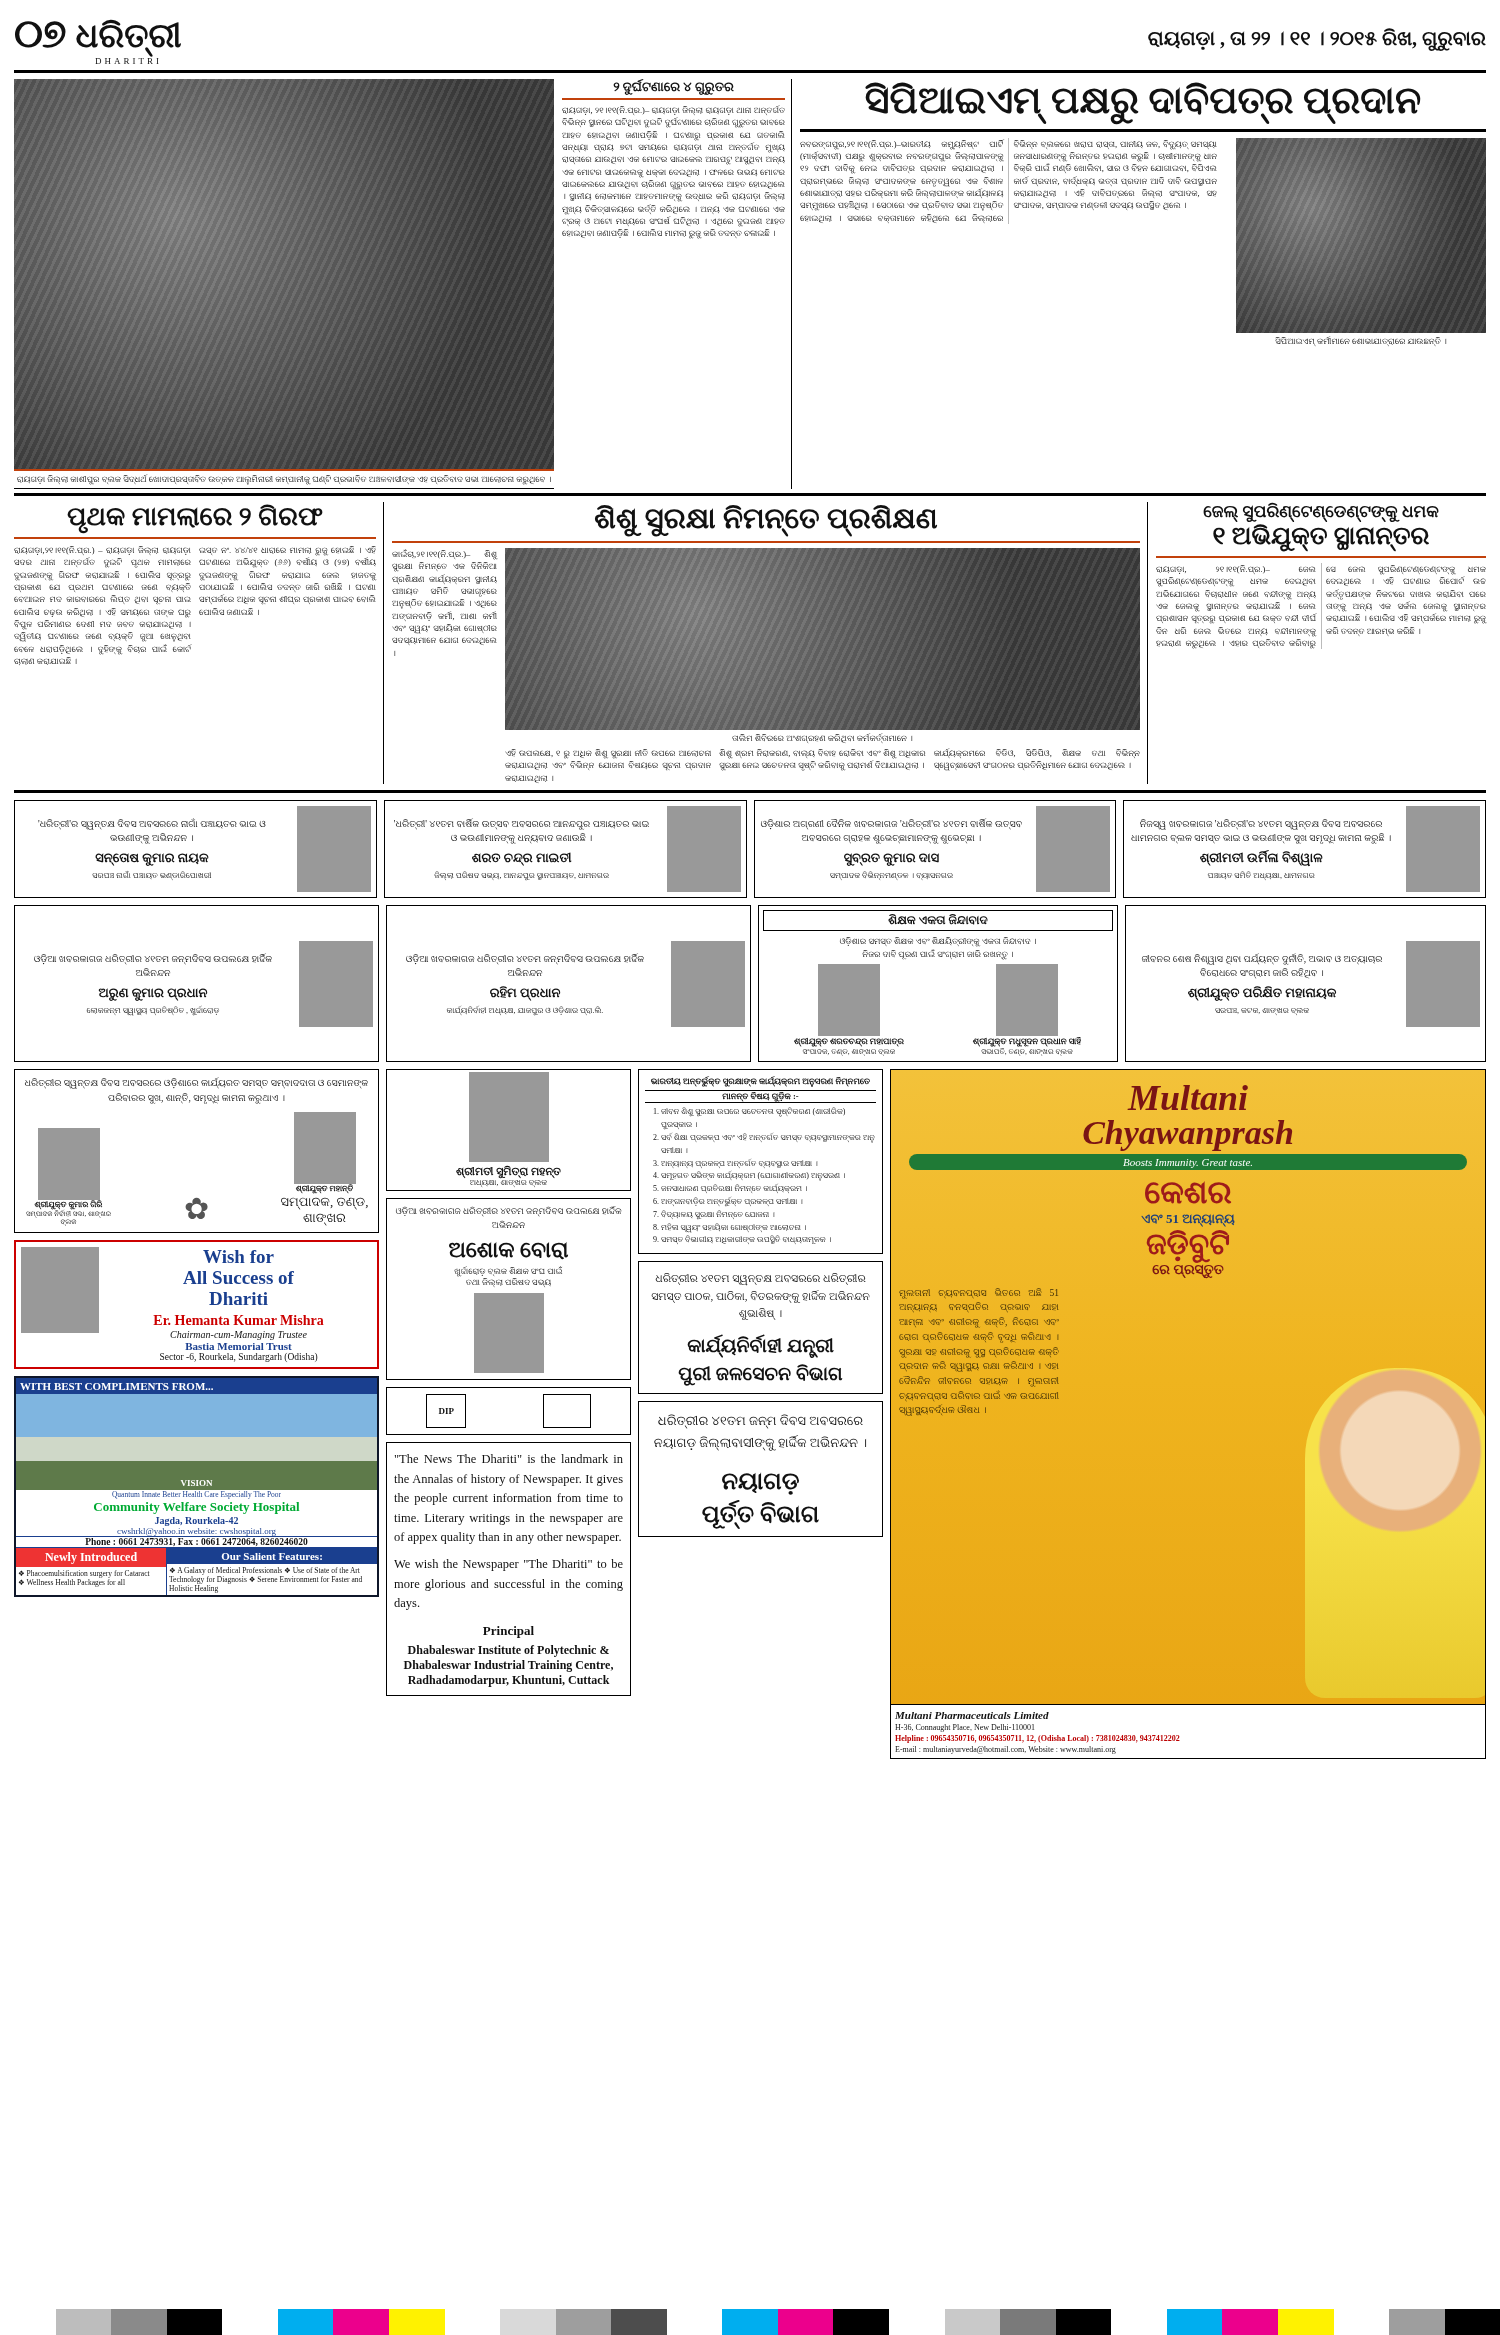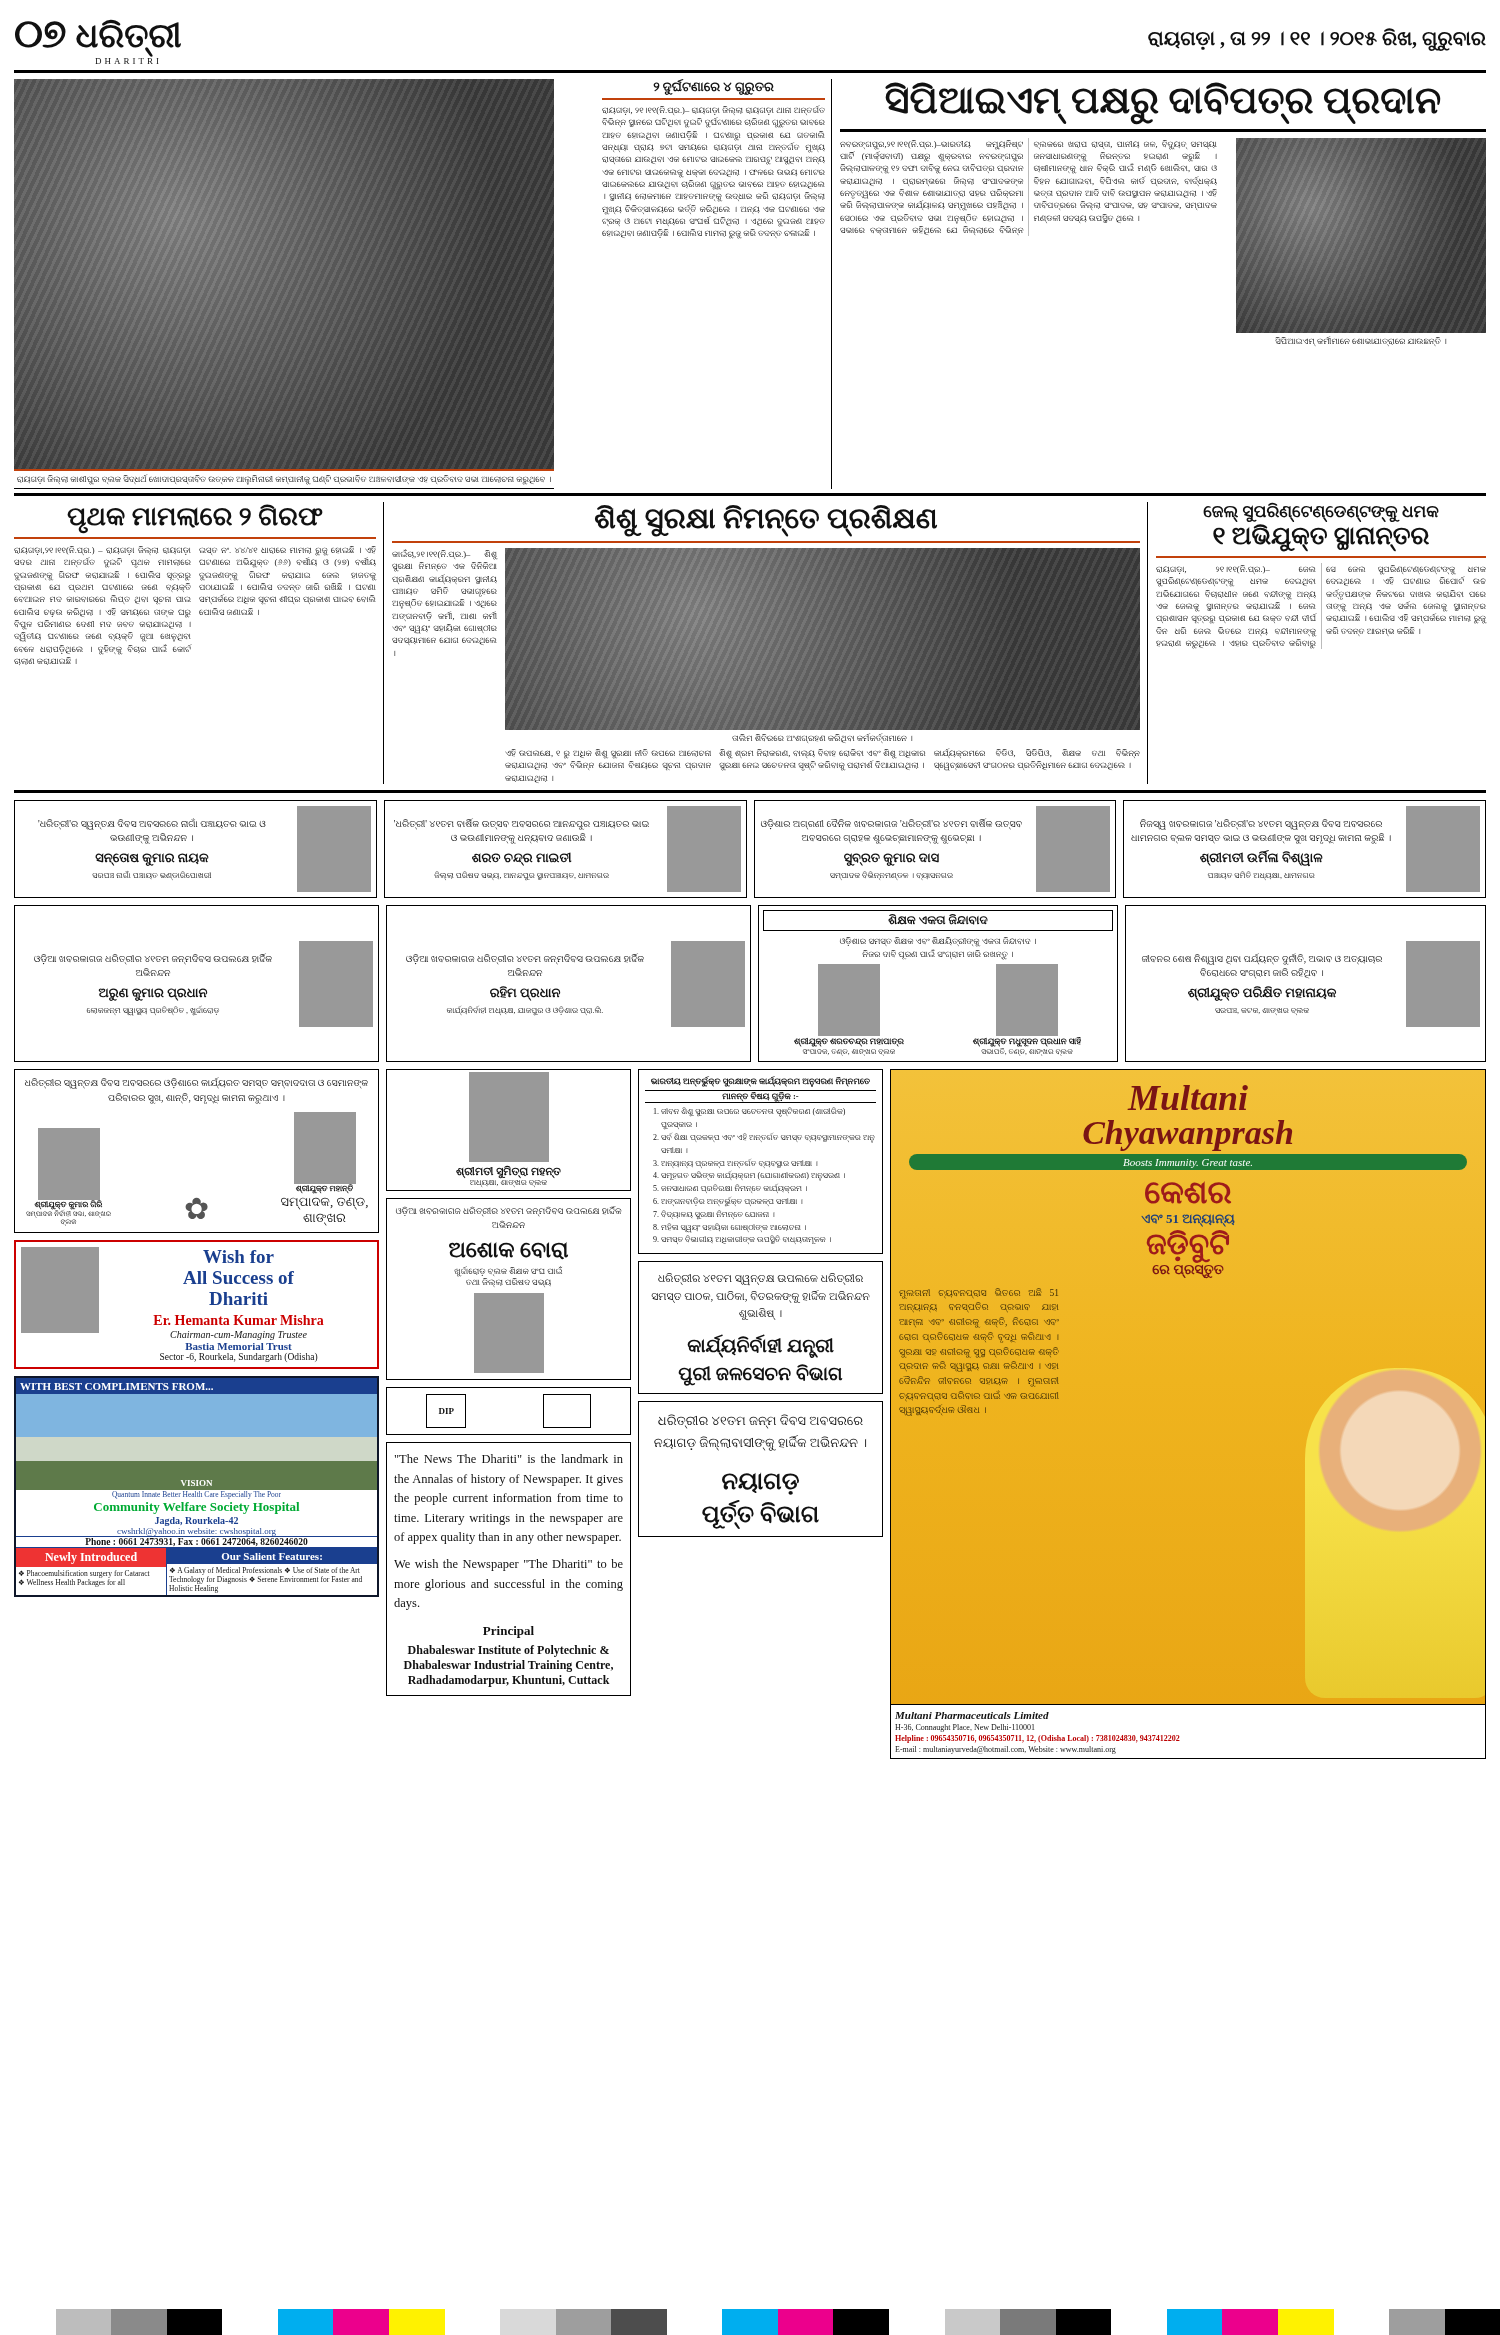--- a/index.html
+++ b/index.html
@@ -30,21 +30,21 @@
        radial-gradient(circle at 30% 35%, rgba(255,255,255,.45), rgba(0,0,0,.55) 70%);
      mix-blend-mode:multiply; }
   .rule { border-top:2px solid #c2410c; }
   .rule2 { border-top:3px solid #000; }
   .bx { border:1px solid #000; }
   .center { text-align:center; }
 
   
   .top { display:flex; gap:8px; }
   .col-a { width:540px; }
-  .col-b { width:230px;margin-left:40px; }
+  .col-b { width:230px; }
   .col-c { flex:1; }
   .kicker { font-size:13px; text-align:center; font-weight:bold; margin-bottom:3px;}
   .bighead { font-size:38px; font-weight:bold; text-align:center; letter-spacing:0px; line-height:1.15;}
   .midhead { font-size:26px; font-weight:bold; text-align:center; }
 
   .cols2 { column-count:2; column-gap:10px; column-rule:1px solid #bbb;}
 
   
   .tribute { border:1px solid #000; padding:5px; display:flex; gap:13px; align-items:center; }
   .tribute .txt { flex:1; font-size:9.5px; line-height:1.5; text-align:center; }
@@ -361,21 +361,21 @@
           <li>ସମୂହଗତ ସଭିଙ୍କ କାର୍ଯ୍ୟକ୍ରମ (ଯୋଗାଣୀକରଣ) ଅନୁସରଣ ।</li>
           <li>ଜନସାଧାରଣ ପ୍ରତିରକ୍ଷା ନିମନ୍ତେ କାର୍ଯ୍ୟକ୍ରମ ।</li>
           <li>ଅଙ୍ଗନବାଡ଼ିର ଅନ୍ତର୍ଭୁକ୍ତ ପ୍ରକଳ୍ପ ସମୀକ୍ଷା ।</li>
           <li>ବିଦ୍ୟାଳୟ ସୁରକ୍ଷା ନିମନ୍ତେ ଯୋଜନା ।</li>
           <li>ମହିଳା ସ୍ୱୟଂ ସହାୟିକା ଗୋଷ୍ଠୀଙ୍କ ଆଲୋଚନା ।</li>
           <li>ସମସ୍ତ ବିଭାଗୀୟ ଅଧିକାରୀଙ୍କ ଉପସ୍ଥିତି ବାଧ୍ୟତାମୂଳକ ।</li>
         </ol>
       </div>
 
       <div class="bx" style="padding:8px; margin-top:7px; text-align:center;">
-        <div style="font-size:11px; line-height:1.6;">ଧରିତ୍ରୀର ୪୧ତମ ସ୍ୱନ୍ତକ୍ଷ ଉପଲକେ ଧରିତ୍ରୀର ସମସ୍ତ ପାଠକ, ପାଠିକା, ବିତରକଙ୍କୁ ହାର୍ଦ୍ଦିକ ଅଭିନନ୍ଦନ ଶୁଭାଶିଷ୍ ।</div>
+        <div style="font-size:11px; line-height:1.6;">ଧରିତ୍ରୀର ୪୧ତମ ସ୍ୱନ୍ତକ୍ଷ ଅବସରରେ ଧରିତ୍ରୀର ସମସ୍ତ ପାଠକ, ପାଠିକା, ବିତରକଙ୍କୁ ହାର୍ଦ୍ଦିକ ଅଭିନନ୍ଦନ ଶୁଭାଶିଷ୍ ।</div>
         <div style="font-size:19px; font-weight:bold; margin-top:12px;">କାର୍ଯ୍ୟନିର୍ବାହୀ ଯନ୍ତ୍ରୀ</div>
         <div style="font-size:19px; font-weight:bold; margin-top:6px;">ପୁରୀ ଜଳସେଚନ ବିଭାଗ</div>
       </div>
 
       <div class="bx" style="padding:8px; margin-top:7px; text-align:center;">
         <div style="font-size:13px; line-height:1.7;">ଧରିତ୍ରୀର ୪୧ତମ ଜନ୍ମ ଦିବସ ଅବସରରେ ନୟାଗଡ଼ ଜିଲ୍ଲାବାସୀଙ୍କୁ ହାର୍ଦ୍ଦିକ ଅଭିନନ୍ଦନ ।</div>
         <div style="font-size:24px; font-weight:bold; margin-top:14px;">ନୟାଗଡ଼</div>
         <div style="font-size:24px; font-weight:bold; margin-top:6px;">ପୂର୍ତ୍ତ ବିଭାଗ</div>
       </div>
     </div>

